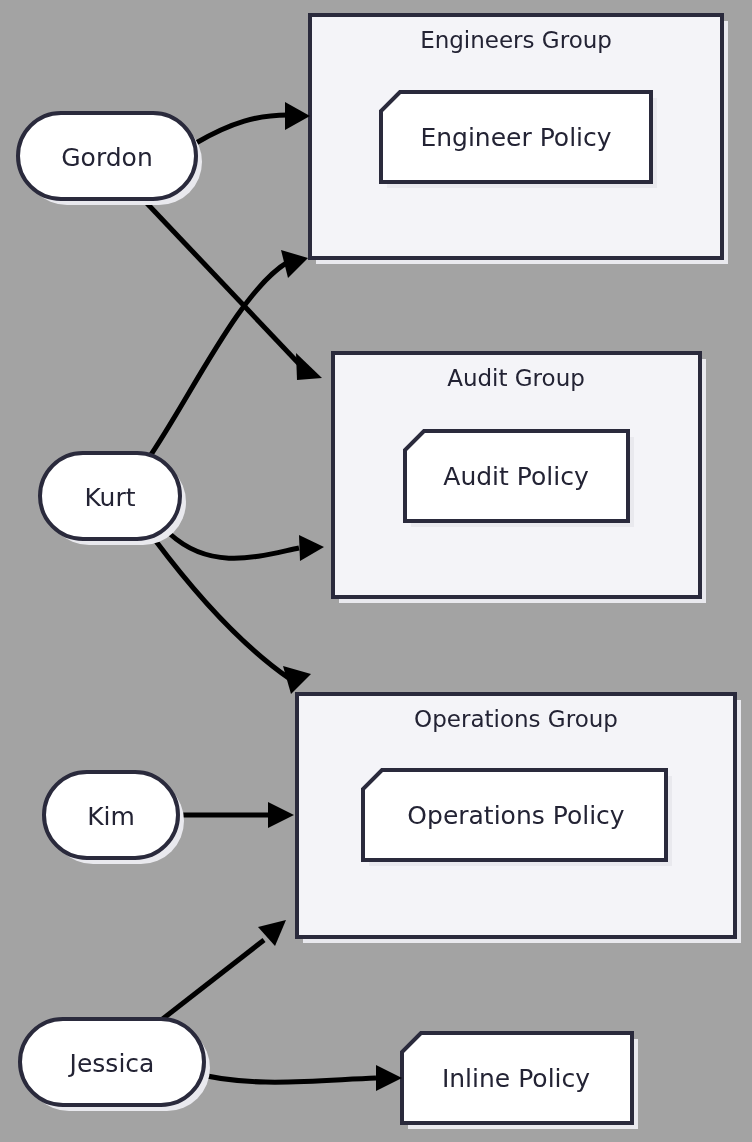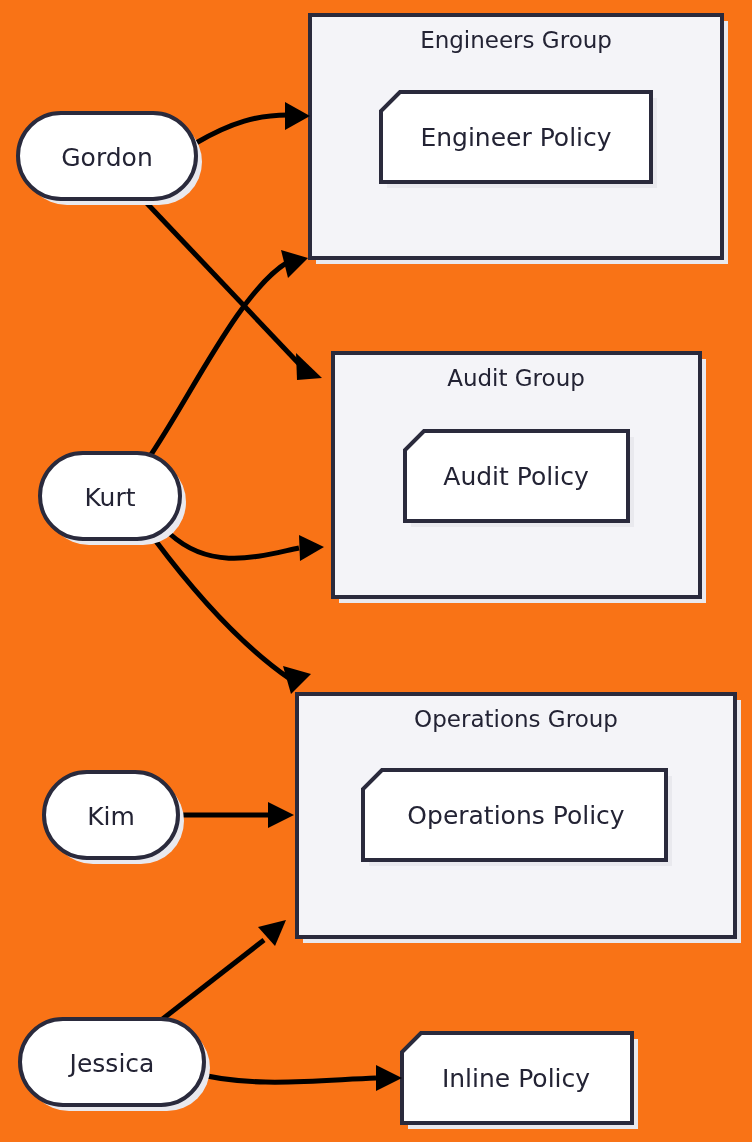--- a/index.html
+++ b/index.html
@@ -7,21 +7,21 @@
     padding: 0;
     background: #ffffff;
   }
   body {
     font-family: "DejaVu Sans", sans-serif;
   }
   #canvas {
     position: relative;
     width: 752px;
     height: 1142px;
-    background: #f97316;
+    background: #a3a3a3;
     overflow: hidden;
   }
   #diagram-svg {
     position: absolute;
     top: 0;
     left: 0;
     width: 752px;
     height: 1142px;
   }
   .group-label, .policy-label, .user-label {

